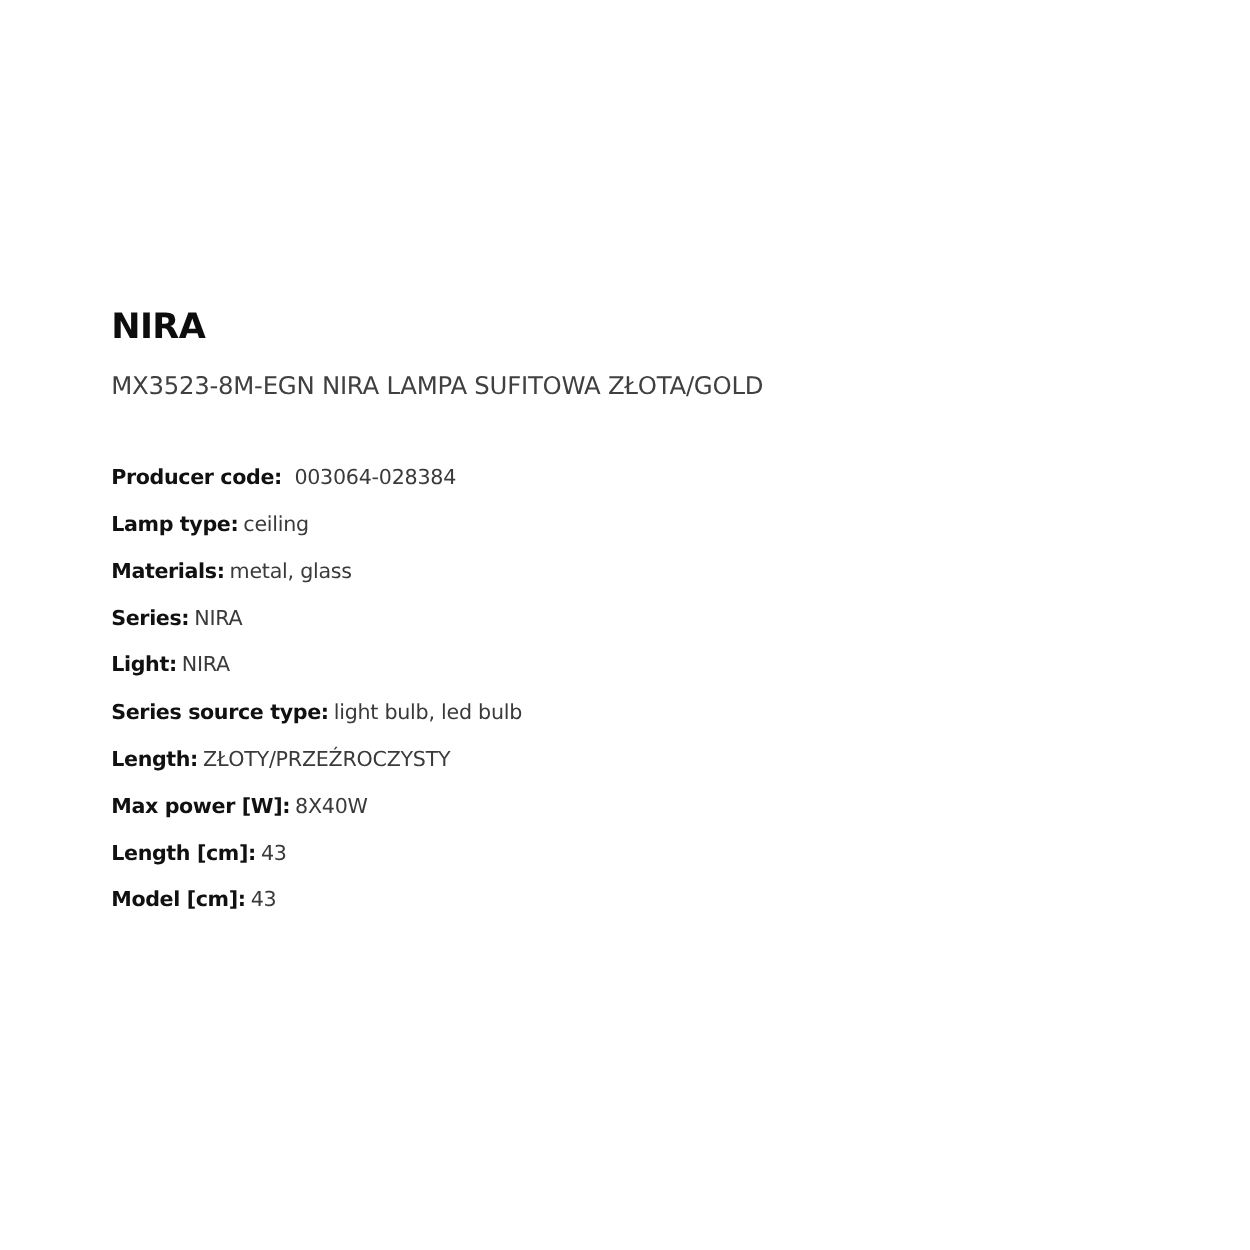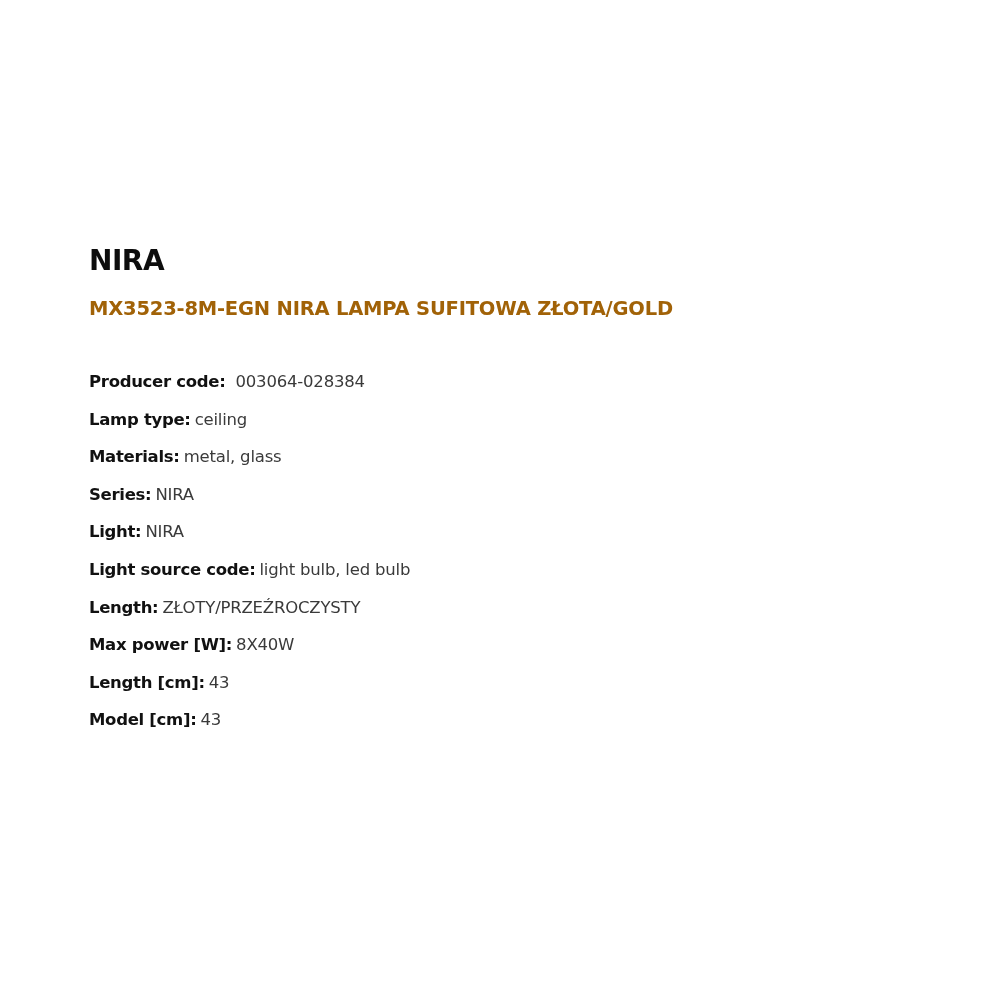--- a/index.html
+++ b/index.html
@@ -25,23 +25,23 @@
       margin: 0;
       font-size: 28px;
       font-weight: bold;
       line-height: 38px;
       color: #0d0d0d;
       letter-spacing: -0.5px;
     }
     .product-name {
       margin: 14px 0 0 0;
       font-size: 19.5px;
-      font-weight: bold;
+      font-weight: normal;
       line-height: 30px;
-      color: #a16207;
+      color: #404040;
       letter-spacing: -0.2px;
       white-space: nowrap;
     }
     .spec-list {
       list-style: none;
       margin: 46px 0 0 0;
       padding: 0;
     }
     .spec-row {
       height: 37.6px;
@@ -83,21 +83,21 @@
     <li class="spec-row">
       <span class="spec-label">Materials:</span><span class="spec-value">metal, glass</span>
     </li>
     <li class="spec-row">
       <span class="spec-label">Series:</span><span class="spec-value">NIRA</span>
     </li>
     <li class="spec-row">
       <span class="spec-label">Light:</span><span class="spec-value">NIRA</span>
     </li>
     <li class="spec-row">
-      <span class="spec-label">Light source code:</span><span class="spec-value">light bulb, led bulb</span>
+      <span class="spec-label">Series source type:</span><span class="spec-value">light bulb, led bulb</span>
     </li>
     <li class="spec-row">
       <span class="spec-label">Length:</span><span class="spec-value">ZŁOTY/PRZEŹROCZYSTY</span>
     </li>
     <li class="spec-row">
       <span class="spec-label">Max power [W]:</span><span class="spec-value">8X40W</span>
     </li>
     <li class="spec-row">
       <span class="spec-label">Length [cm]:</span><span class="spec-value">43</span>
     </li>

